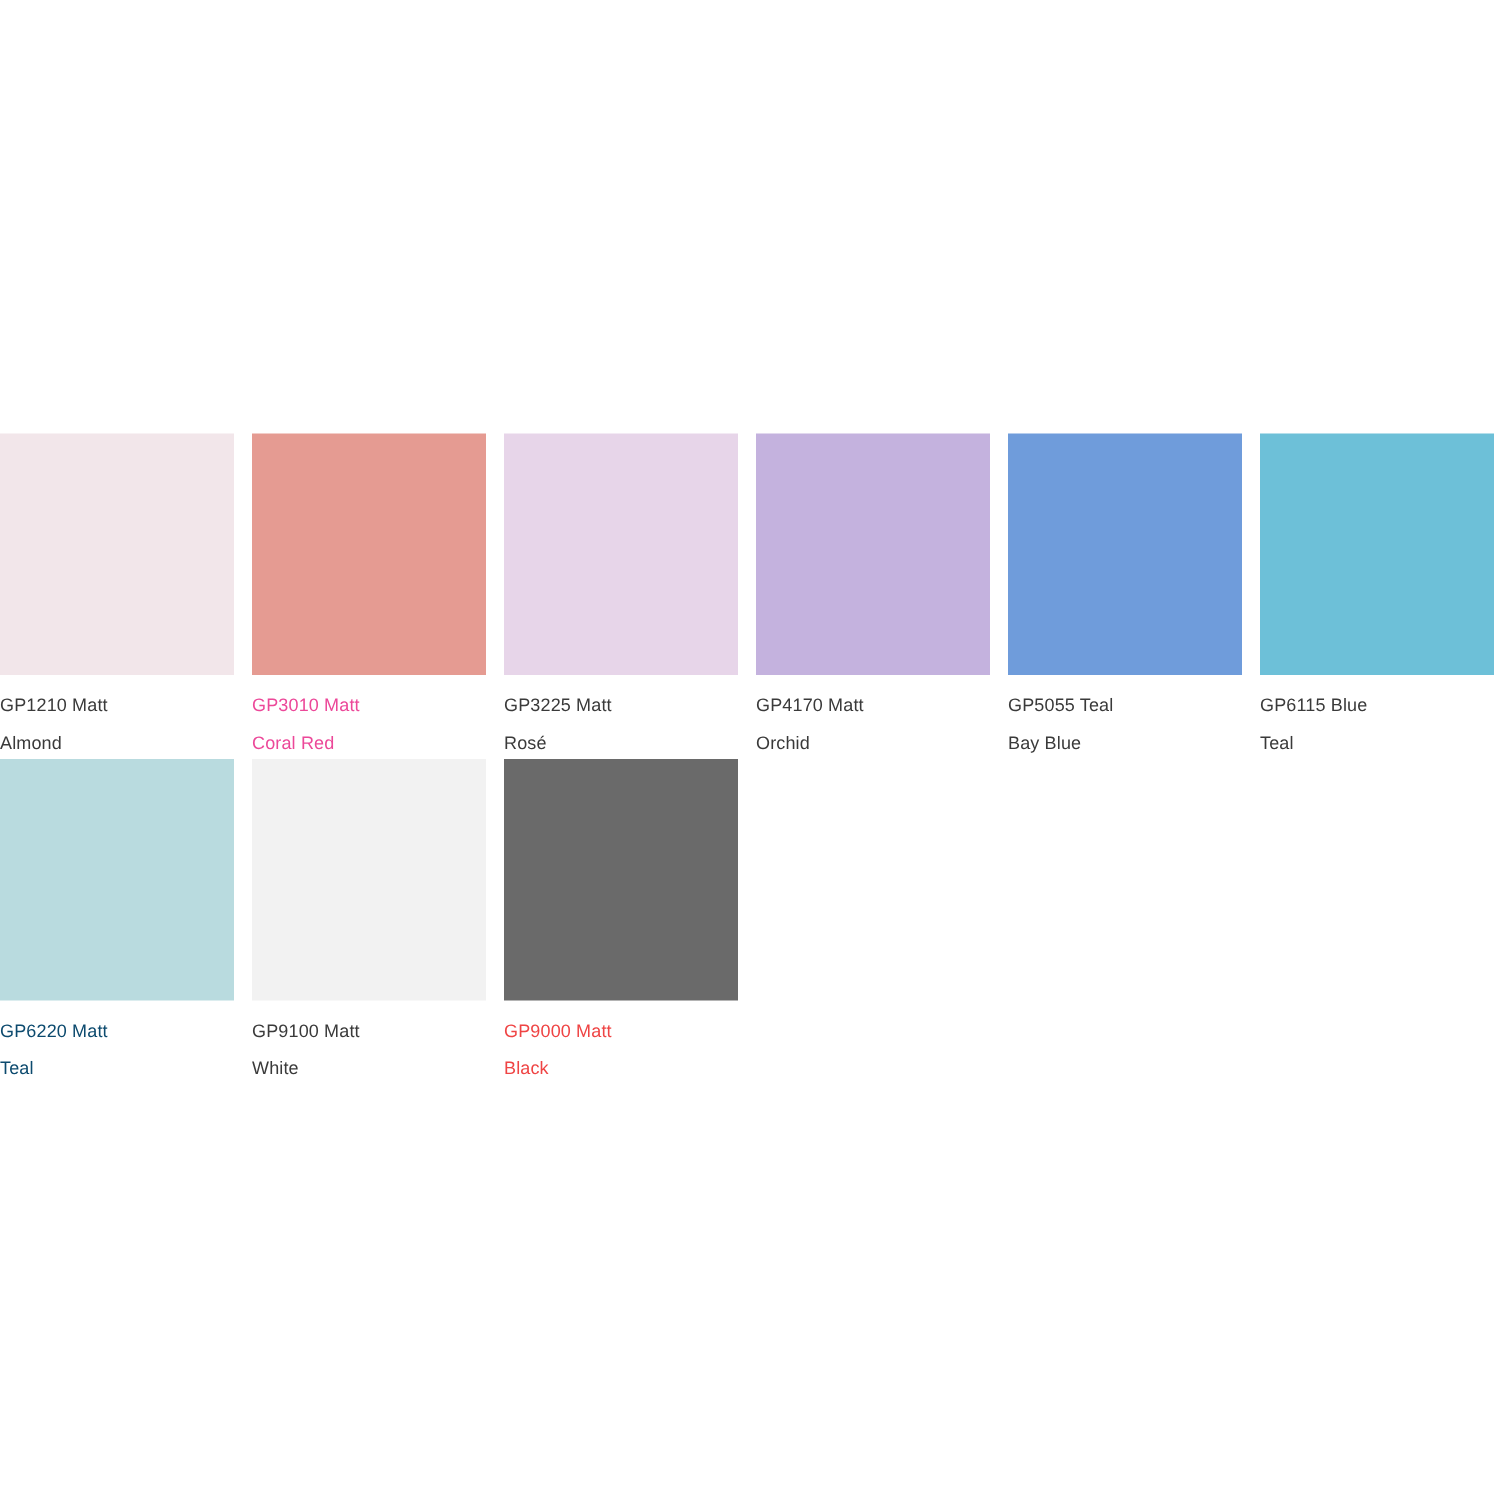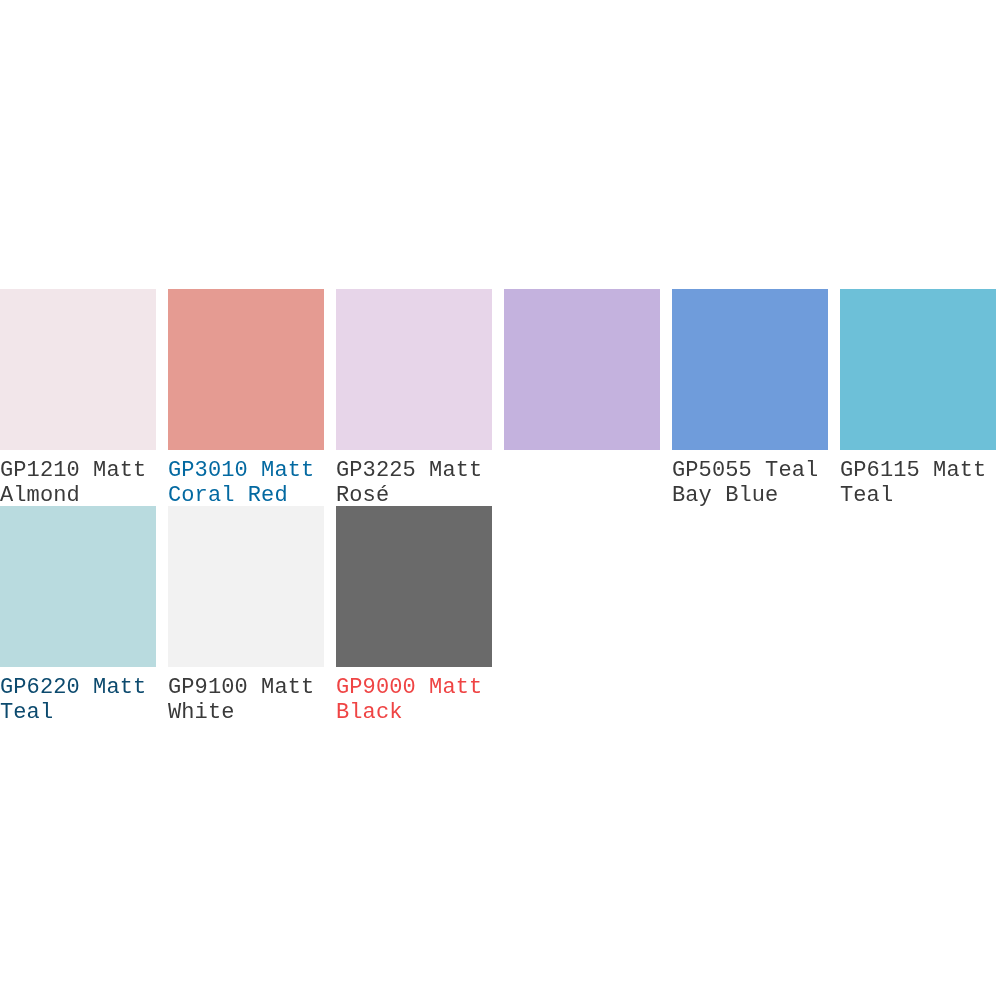--- a/index.html
+++ b/index.html
@@ -39,26 +39,25 @@
   }
 
   .swatch-chip {
     width: 156px;
     height: 161px;
     display: block;
   }
 
   .swatch-label {
     margin-top: 8px;
-    font-size: 22px;
+    font-size: 12px;
     line-height: 25px;
     color: #3a3a3a;
     letter-spacing: 0.1px;
     white-space: nowrap;
-    font-family: Liberation Mono, monospace;
   }
 
   .swatch-code {
     display: block;
   }
 
   .swatch-name {
     display: block;
   }
 </style>
@@ -70,46 +69,50 @@
   <div class="swatch-row" id="row-1" style="top: 289px;">
       <div class="swatch-cell" style="left: 0px;">
         <div class="swatch-chip" style="background: rgb(242, 230, 234);"></div>
         <div class="swatch-label" style="color: rgb(58, 58, 58);">
           <span class="swatch-code">GP1210 Matt</span>
           <span class="swatch-name">Almond</span>
         </div>
       </div>
       <div class="swatch-cell" style="left: 168px;">
         <div class="swatch-chip" style="background: rgb(229, 155, 146);"></div>
-        <div class="swatch-label" style="color: #0369a1;">
+        <div class="swatch-label" style="color: #ec4899;">
           <span class="swatch-code">GP3010 Matt</span>
           <span class="swatch-name">Coral Red</span>
         </div>
       </div>
       <div class="swatch-cell" style="left: 336px;">
         <div class="swatch-chip" style="background: rgb(231, 213, 233);"></div>
         <div class="swatch-label" style="color: rgb(58, 58, 58);">
           <span class="swatch-code">GP3225 Matt</span>
           <span class="swatch-name">Rosé</span>
         </div>
       </div>
       <div class="swatch-cell" style="left: 504px;">
         <div class="swatch-chip" style="background: rgb(196, 178, 222);"></div>
+        <div class="swatch-label" style="color: rgb(58, 58, 58);">
+          <span class="swatch-code">GP4170 Matt</span>
+          <span class="swatch-name">Orchid</span>
+        </div>
       </div>
       <div class="swatch-cell" style="left: 672px;">
         <div class="swatch-chip" style="background: rgb(111, 156, 219);"></div>
         <div class="swatch-label" style="color: rgb(58, 58, 58);">
           <span class="swatch-code">GP5055 Teal</span>
           <span class="swatch-name">Bay Blue</span>
         </div>
       </div>
       <div class="swatch-cell" style="left: 840px;">
         <div class="swatch-chip" style="background: rgb(109, 192, 216);"></div>
         <div class="swatch-label" style="color: rgb(58, 58, 58);">
-          <span class="swatch-code">GP6115 Matt</span>
+          <span class="swatch-code">GP6115 Blue</span>
           <span class="swatch-name">Teal</span>
         </div>
       </div>
     </div>
   <div class="swatch-row" id="row-2" style="top: 506px;">
       <div class="swatch-cell" style="left: 0px;">
         <div class="swatch-chip" style="background: rgb(185, 219, 223);"></div>
         <div class="swatch-label" style="color: #0c4a6e;">
           <span class="swatch-code">GP6220 Matt</span>
           <span class="swatch-name">Teal</span>

